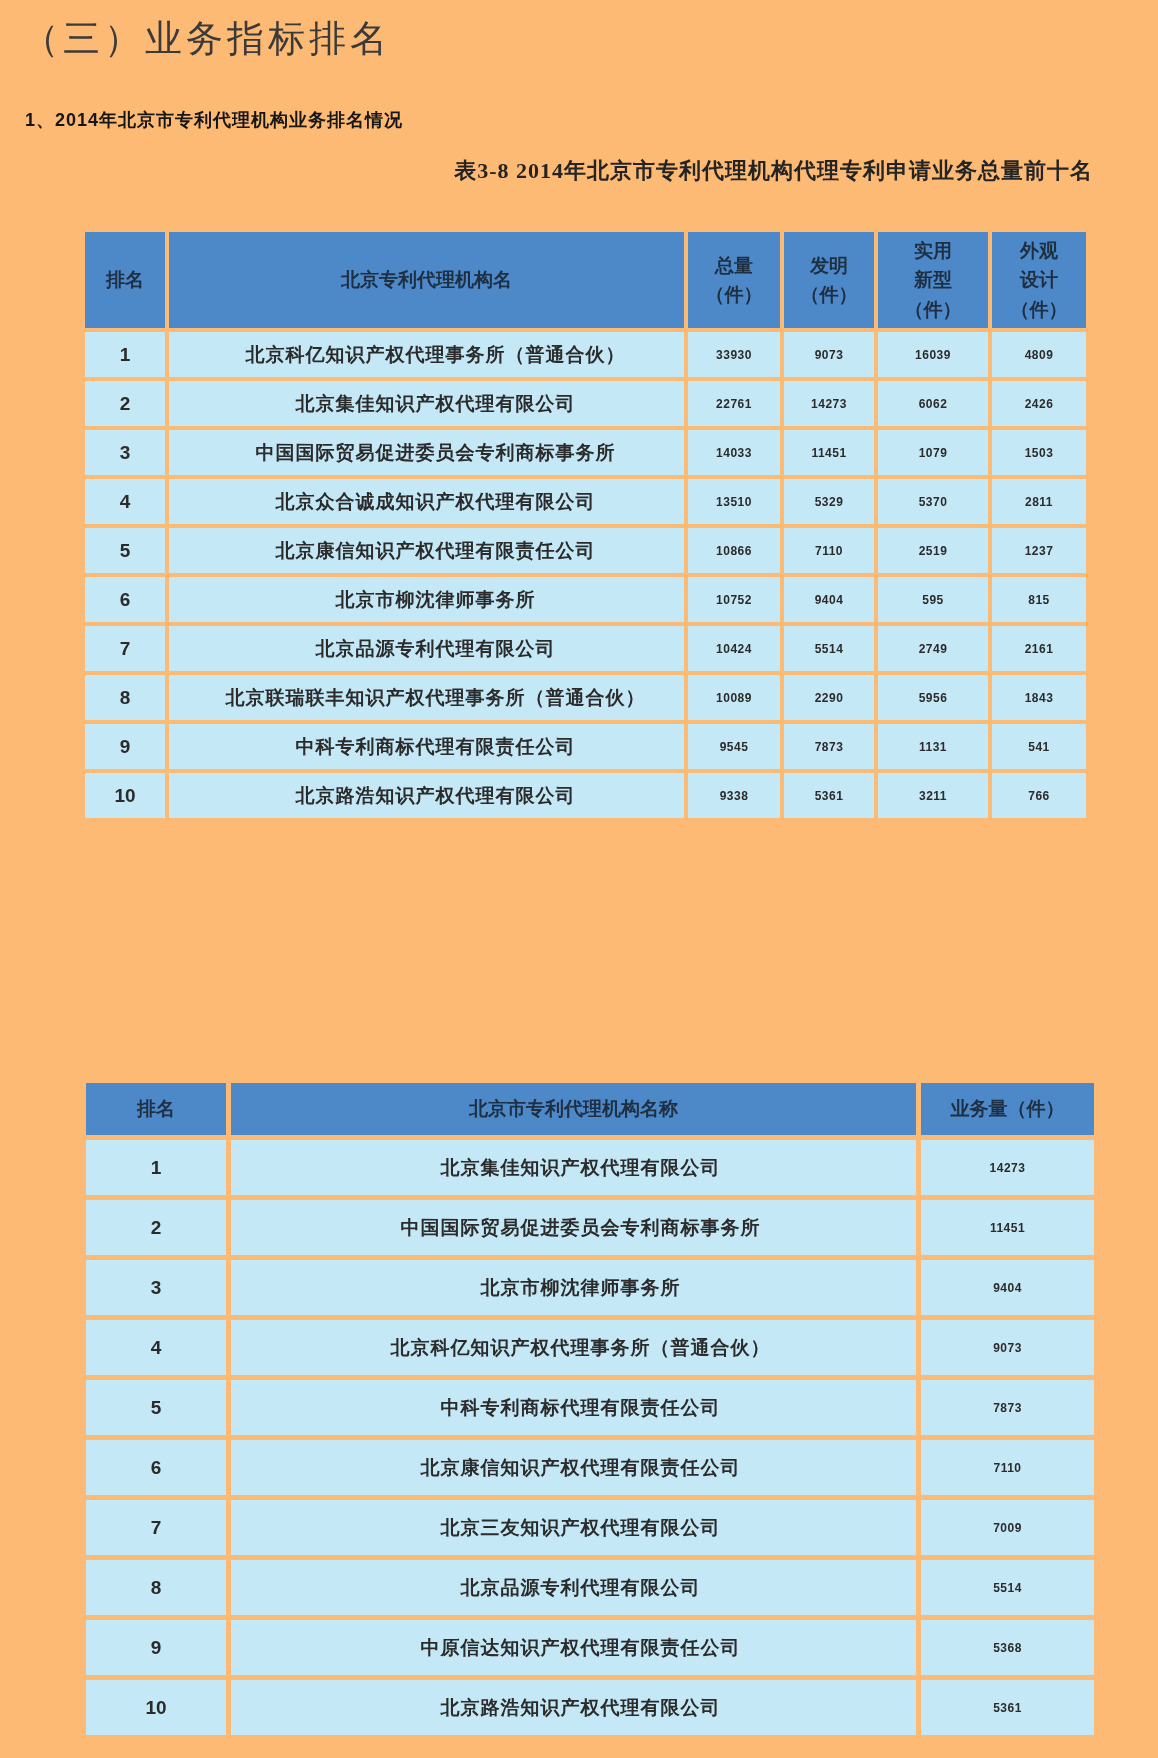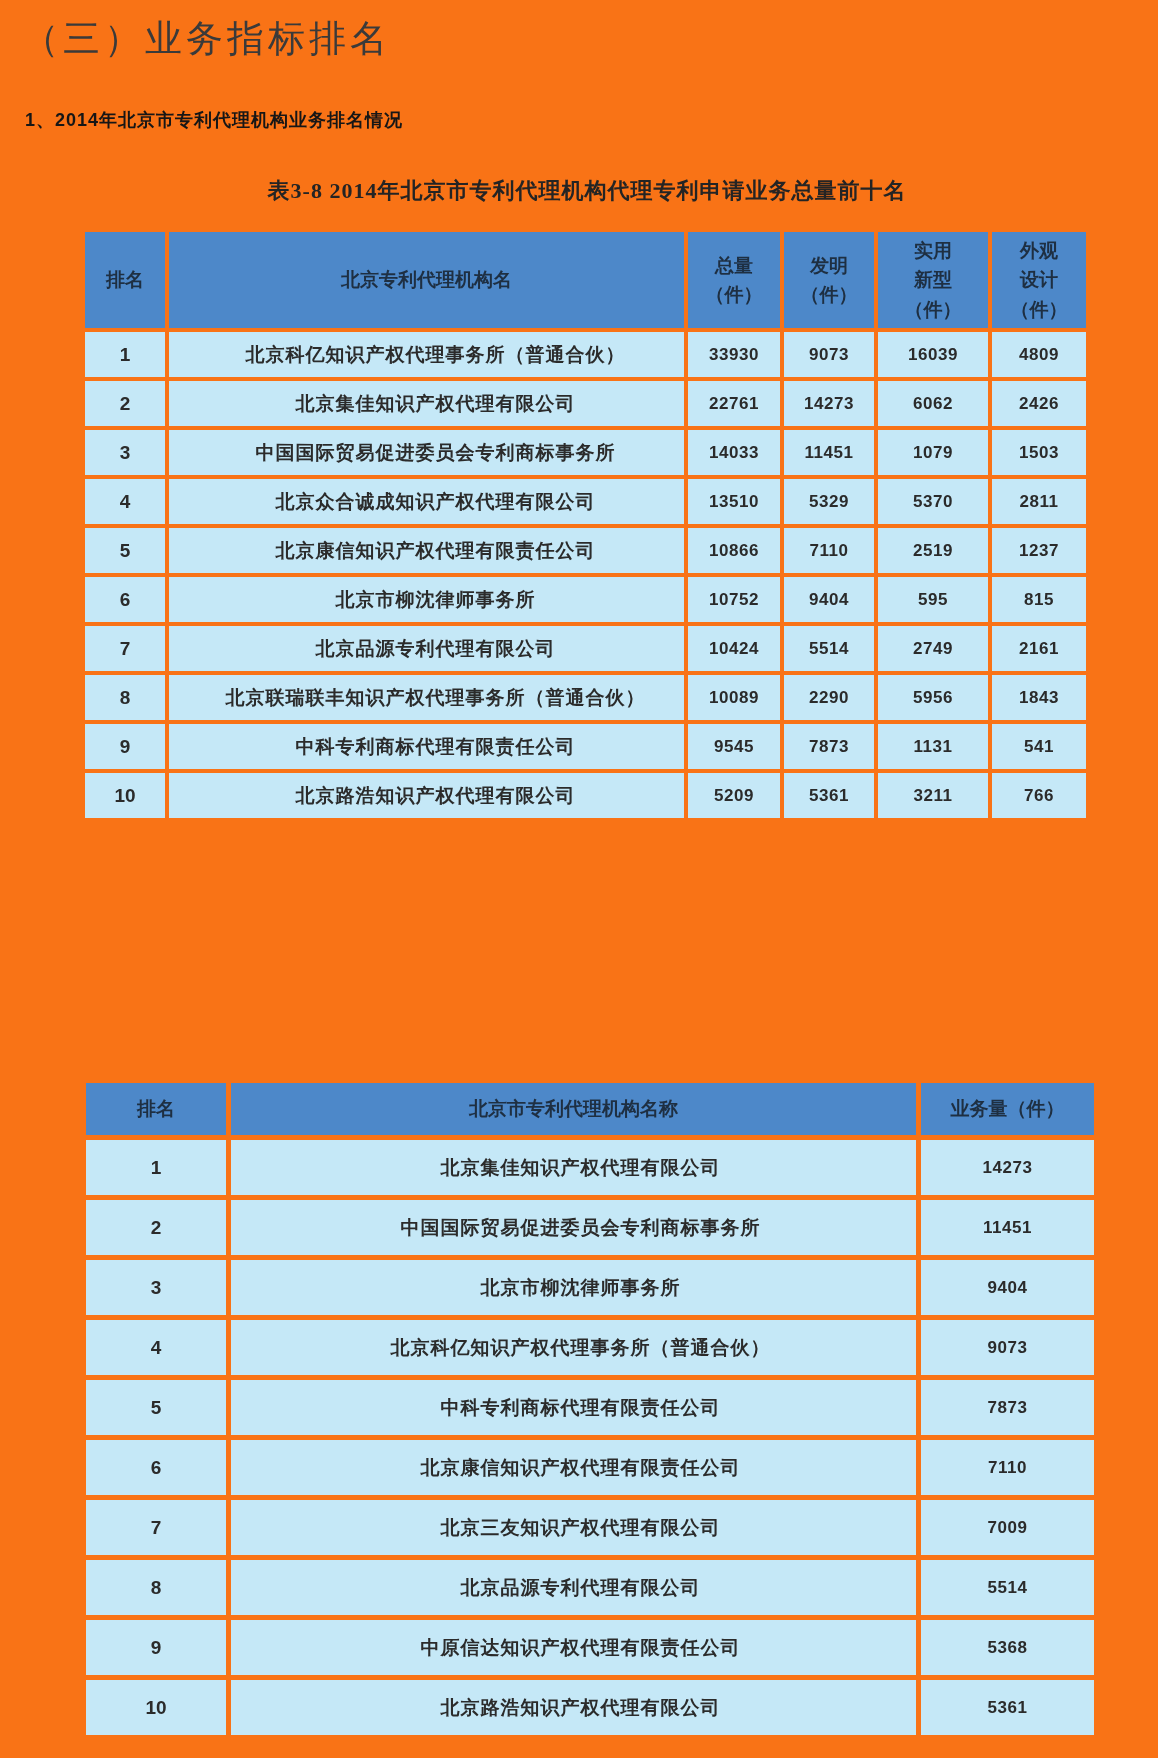--- a/index.html
+++ b/index.html
@@ -7,21 +7,21 @@
     --row-bg:#c5e8f7;
     --header-text:#1e2f42;
     --body-text:#2b2b2b;
   }
   *{box-sizing:border-box;margin:0;padding:0;}
   html,body{background:#ffffff;}
   body{font-family:"Liberation Sans",sans-serif;color:var(--body-text);}
   .page{
     position:relative;
     width:1158px;height:1758px;
-    background:#f97316;
+    background:#fdba74;
     overflow:hidden;
     margin:0 auto;
   }
   .section-title{
     position:absolute;left:22px;top:14px;
     font-family:"Liberation Serif",serif;
     font-size:37px;font-weight:500;letter-spacing:4px;
     color:#3a3a3a;
   }
   .subsection-title{
@@ -29,21 +29,21 @@
     font-size:18px;font-weight:700;letter-spacing:1px;
     color:#161616;
   }
   .tbl-caption{
     position:absolute;left:81px;width:1012px;
     text-align:center;
     font-family:"Liberation Serif",serif;
     font-size:22px;font-weight:700;letter-spacing:1px;
     color:#242424;
   }
-  .cap1{top:176px;}
+  .cap1{top:156px;text-align:right;}
   .cap2{top:996px;}
   table{
     position:absolute;left:81px;
     border-collapse:separate;
     table-layout:fixed;
   }
   .t1{top:228px;width:1009px;border-spacing:4px;}
   .t2{top:1078px;width:1018px;border-spacing:5px;}
   th{
     background:var(--header-bg);
@@ -62,21 +62,21 @@
     color:var(--body-text);
   }
   .t1 td{height:45px;}
   .t2 td{height:55px;}
   td.name{
     text-align:center;
     padding-left:18px;
     letter-spacing:1px;
   }
   .t2 td.name{padding-left:14px;}
-  td.num{font-size:17px;letter-spacing:0.5px;}
+  td.num{font-size:12px;letter-spacing:0.5px;}
 </style>
 </head>
 <body>
 
 <div class="page">
 
   <div class="section-title">（三）业务指标排名</div>
 
   <div class="subsection-title">1、2014年北京市专利代理机构业务排名情况</div>
 
@@ -176,21 +176,21 @@
           <td class="rank">9</td>
           <td class="name">中科专利商标代理有限责任公司</td>
           <td class="num">9545</td>
           <td class="num">7873</td>
           <td class="num">1131</td>
           <td class="num">541</td>
         </tr>
         <tr>
           <td class="rank">10</td>
           <td class="name">北京路浩知识产权代理有限公司</td>
-          <td class="num">5209</td>
+          <td class="num">9338</td>
           <td class="num">5361</td>
           <td class="num">3211</td>
           <td class="num">766</td>
         </tr>
       </tbody>
   </table>
 
 
   <table class="t2">
     <colgroup>

